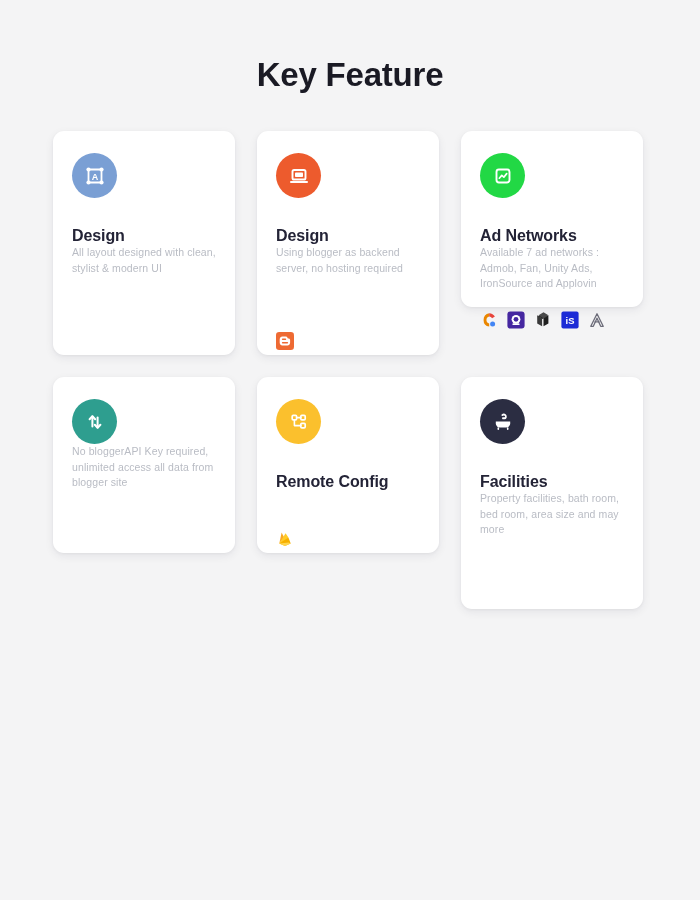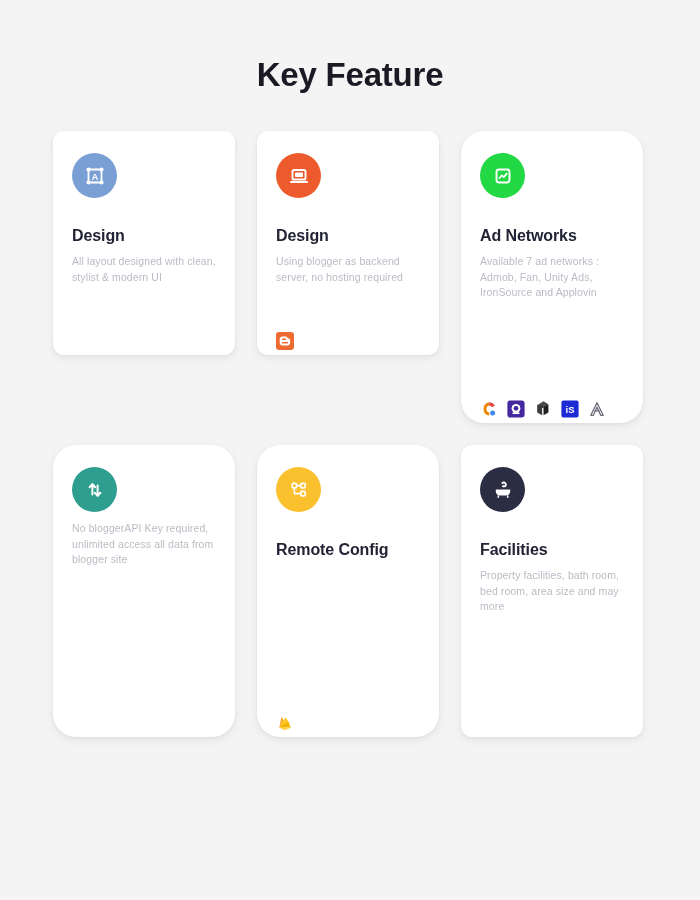--- a/index.html
+++ b/index.html
@@ -43,22 +43,22 @@
     width: 182px;
     background: #ffffff;
     border-radius: 11px;
     box-shadow: 0 3px 10px rgba(30, 34, 60, 0.07), 0 1px 3px rgba(30,34,60,0.05);
     box-sizing: border-box;
     padding: 22px 19px 20px 19px;
     display: flex;
     flex-direction: column;
   }
   .card.h1 { height: 224px; }
-  .card.h2 { height: 292px; border-radius: 23px; }
-  .card.h3 { height: 292px; }
+  .card.h2 { height: 176px; }
+  .card.h3 { height: 232px; }
 
   .icon-circle {
     width: 45px;
     height: 45px;
     border-radius: 50%;
     display: flex;
     align-items: center;
     justify-content: center;
     flex: none;
   }
@@ -69,21 +69,20 @@
     font-weight: bold;
     color: #232336;
     margin-top: 28px;
     letter-spacing: -0.1px;
     line-height: 1.2;
   }
   .card-desc {
     font-size: 10.5px;
     line-height: 15.5px;
     color: #b9bcc4;
-    margin-top: 9px;
     letter-spacing: 0.1px;
   }
   .logo-row {
     margin-top: auto;
     display: flex;
     align-items: center;
     gap: 9px;
     height: 22px;
   }
   .logo-row.single { }

